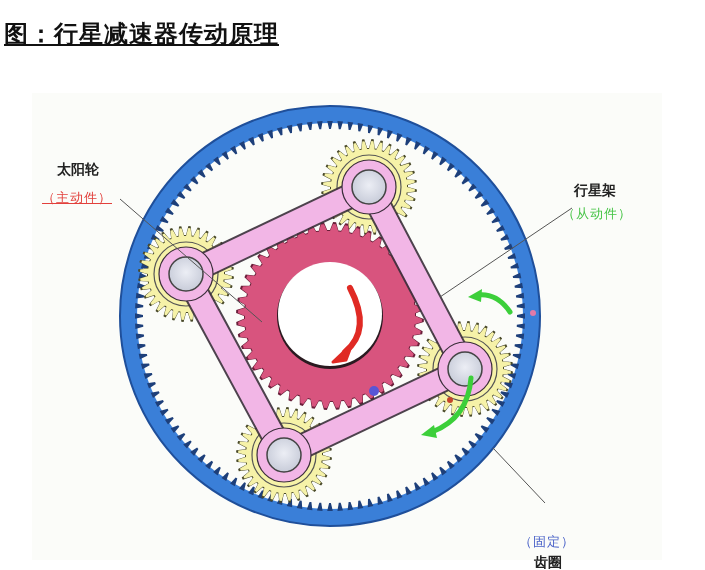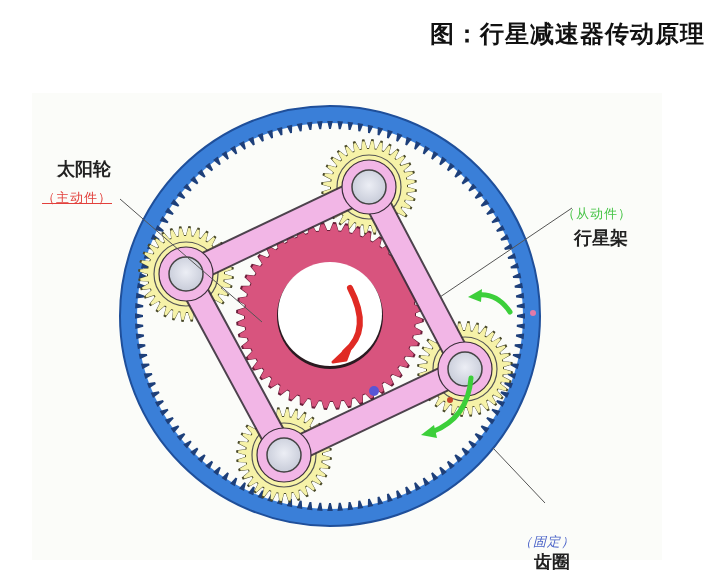--- a/index.html
+++ b/index.html
@@ -1,31 +1,31 @@
 <!DOCTYPE html>
 <html><head>
   <meta charset="utf-8">
   <style>
     html, body { margin: 0; padding: 0; }
     body {
       width: 705px; height: 570px; background: #ffffff; position: relative; overflow: hidden;
       font-family: "DejaVu Sans", "Liberation Sans", sans-serif;
     }
     .title {
-      position: absolute; left: 0; top: 18px; width: 705px; text-align: right;
+      position: absolute; left: 0; top: 18px; width: 705px; text-align: left;
       font-size: 24px; font-weight: bold; color: #111; letter-spacing: 1px;
-      padding-left: 4px; box-sizing: border-box;
+      padding-left: 4px; box-sizing: border-box; text-decoration: underline;
     }
     .panel {
       position: absolute; left: 32px; top: 93px; width: 630px; height: 467px;
       background: #fbfcf9;
     }
     svg.diagram { position: absolute; left: 0; top: 0; }
     .label {
-      position: absolute; font-size: 18px; line-height: 18px; color: #222;
+      position: absolute; font-size: 14px; line-height: 18px; color: #222;
       white-space: nowrap; font-weight: bold;
     }
     .sub { position: absolute; font-size: 13px; line-height: 16px; white-space: nowrap; letter-spacing: 1px; }
     .sub.red { color: #e2403c; }
     .sub.green { color: #46c446; }
     .sub.blue { color: #4a62c8; }
   </style>
 </head>
 <body>
 
@@ -225,17 +225,17 @@
   <circle cx="533" cy="313" r="3" fill="#e07aa8"></circle>
 
   <line x1="120" y1="199" x2="262" y2="322" stroke="#555" stroke-width="1"></line>
   <line x1="572" y1="208" x2="440" y2="297" stroke="#555" stroke-width="1"></line>
   <line x1="493" y1="448" x2="545" y2="503" stroke="#555" stroke-width="1"></line>
 </svg>
 
 <div class="label" style="left:57px; top:160px;">太阳轮</div>
 <div class="sub red" style="left:42px; top:190px;text-decoration:underline;">（主动件）</div>
 
-<div class="label" style="left:574px; top:181px;margin-top:48px;">行星架</div>
+<div class="label" style="left:574px; top:181px;">行星架</div>
 <div class="sub green" style="left:562px; top:206px;">（从动件）</div>
 
 <div class="label" style="left:534px; top:509px;margin-top:44px;">齿圈</div>
-<div class="sub blue" style="left:519px; top:534px;font-style:italic;">（固定）</div>
+<div class="sub blue" style="left:519px; top:534px;">（固定）</div>
 
 </body></html>

